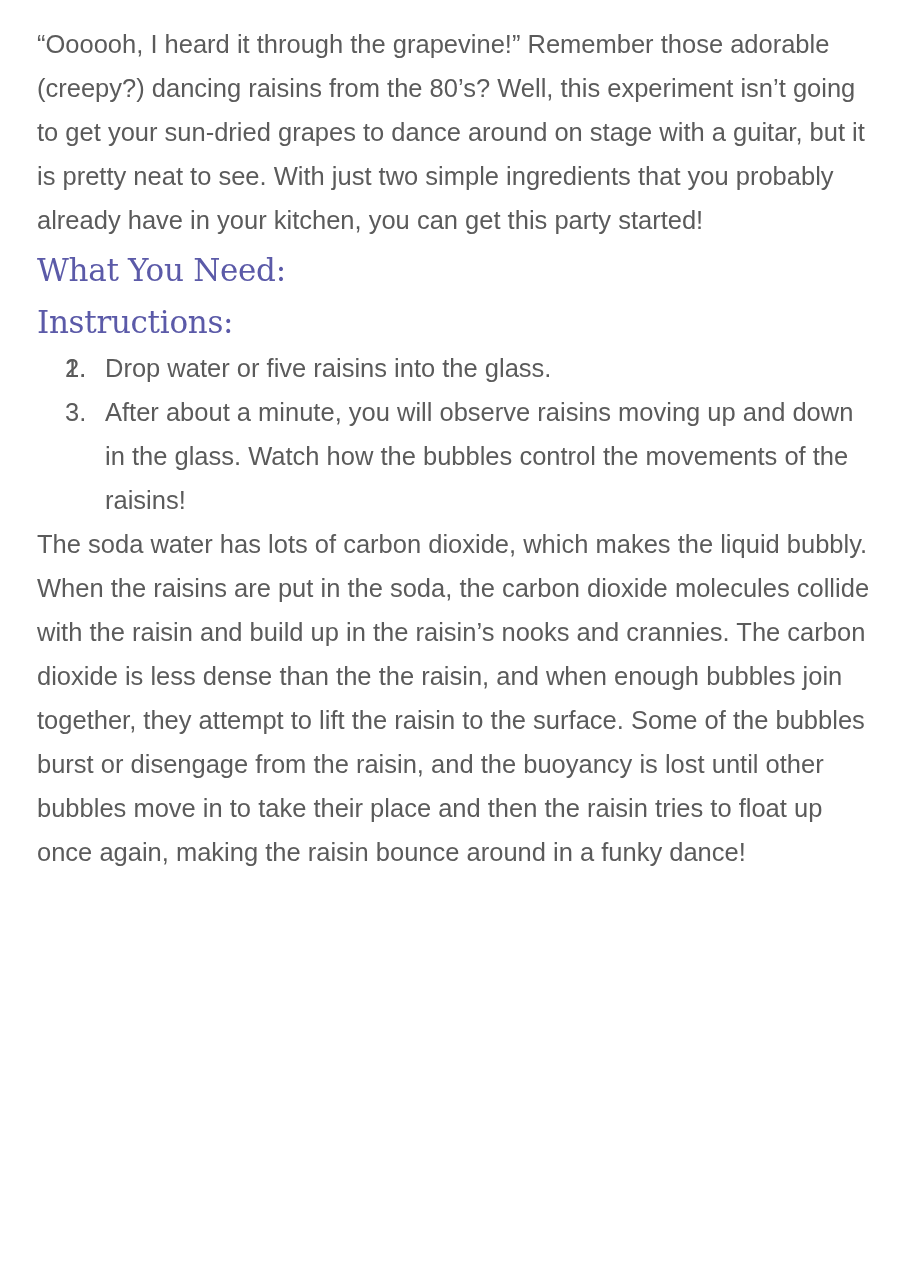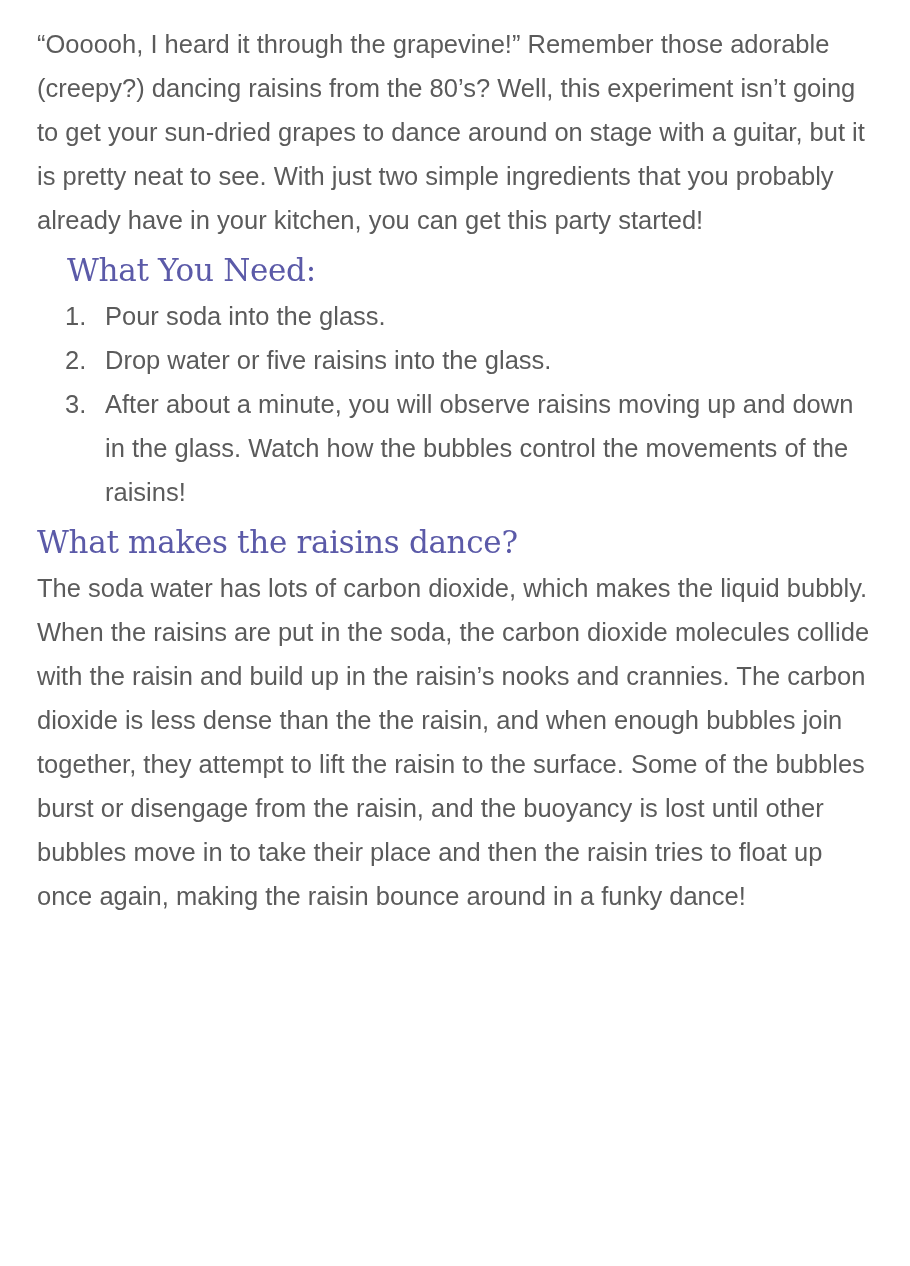--- a/index.html
+++ b/index.html
@@ -16,33 +16,33 @@
   }
   ul { margin: 0; padding-left: 68px; list-style: none; }
   ul li { position: relative; }
   ul li::before {
     content: ""; position: absolute; left: -32px; top: 20px;
     width: 6px; height: 6px; border: 1.5px solid #5b5b5b; border-radius: 50%;
   }
   ol { margin: 0; padding-left: 68px; list-style: none; }
   ol li { position: relative; }
   ol li .num { position: absolute; left: -40px; }
-  .sec1 { margin-top: 4px; margin-left: 30px; }
+  .sec1 { margin-top: 4px; }
   .sec2 { margin-top: 4px; }
   .sec3 { margin-top: 4px; }
 </style>
 </head>
 <body>
 
 <div class="content">
   <p>“Oooooh, I heard it through the grapevine!” Remember those adorable (creepy?) dancing raisins from the 80’s? Well, this experiment isn’t going to get your sun-dried grapes to dance around on stage with a guitar, but it is pretty neat to see. With just two simple ingredients that you probably already have in your kitchen, you can get this party started!</p>
 
   <h2 class="sec1">What You Need:</h2>
 
+  <h2 class="sec2">Instructions:</h2>
   <ol>
-    <li><span class="num">1.</span><span>Pour soda into the glass.</span></li>
+    <li><span class="num">1.</span></li>
     <li><span class="num">2.</span><span>Drop water or five raisins into the glass.</span></li>
     <li><span class="num">3.</span><span>After about a minute, you will observe raisins moving up and down in the glass. Watch how the bubbles control the movements of the raisins!</span></li>
   </ol>
 
-  <h2 class="sec3">What makes the raisins dance?</h2>
   <p>The soda water has lots of carbon dioxide, which makes the liquid bubbly. When the raisins are put in the soda, the carbon dioxide molecules collide with the raisin and build up in the raisin’s nooks and crannies. The carbon dioxide is less dense than the the raisin, and when enough bubbles join together, they attempt to lift the raisin to the surface. Some of the bubbles burst or disengage from the raisin, and the buoyancy is lost until other bubbles move in to take their place and then the raisin tries to float up once again, making the raisin bounce around in a funky dance!</p>
 </div>
 
 </body></html>

